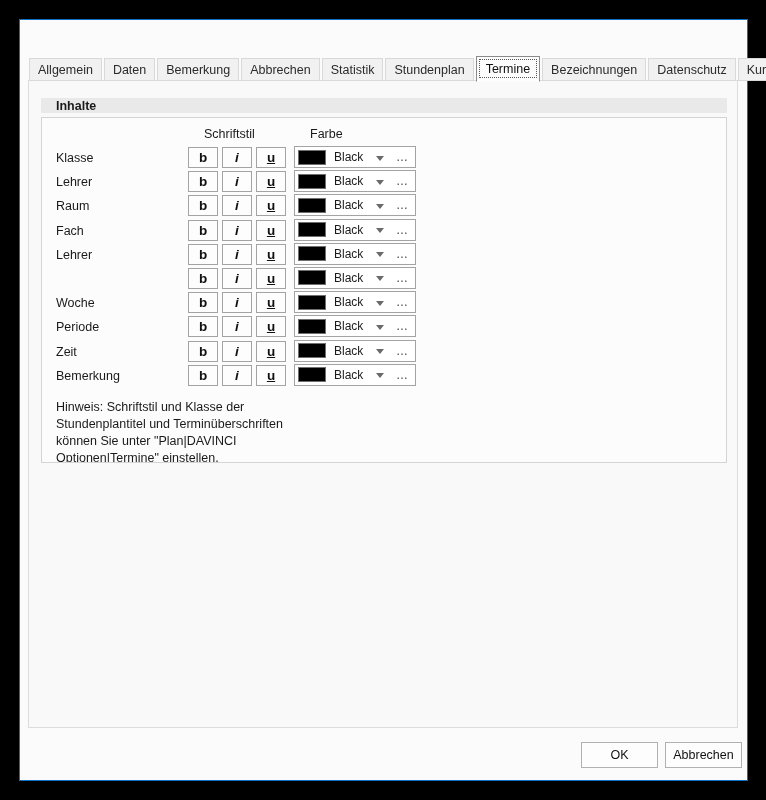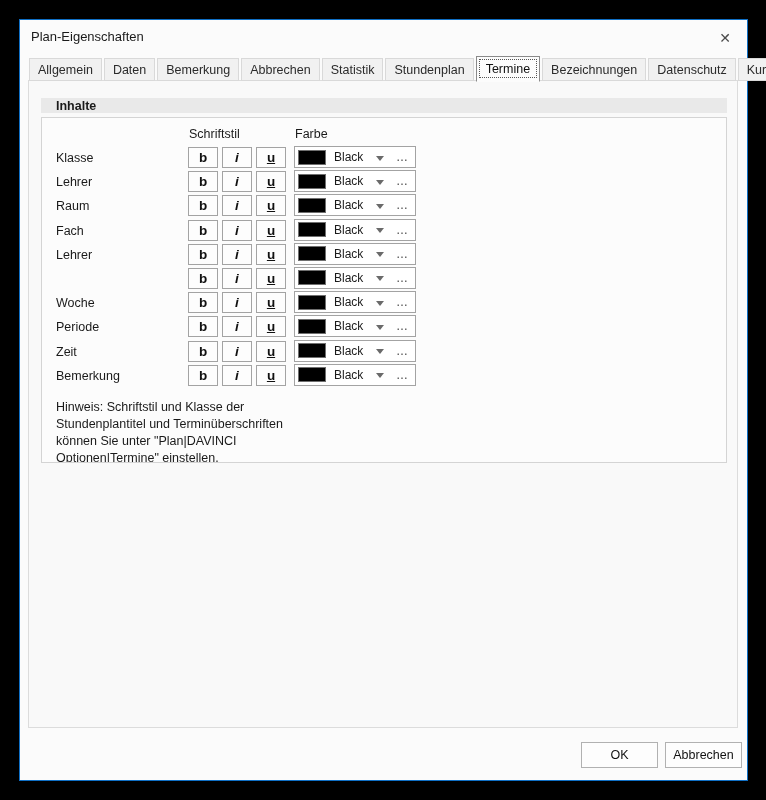--- a/index.html
+++ b/index.html
@@ -46,21 +46,21 @@
     position:absolute; left:12px; top:11px; width:686px; height:15px;
     background:#e9e9e9; display:flex; align-items:center;margin-top:6px;
   }
   .group-header span { margin-left:15px; font-size:12.5px; font-weight:bold; color:#1a1a1a; }
 
   .panel {
     position:absolute; left:12px; top:36px; width:686px; height:346px;
     border:1px solid #d4d4d4; background:#fcfcfc; overflow:hidden;
   }
 
-  .col-header { position:absolute; top:9px; font-size:12.5px; color:#1a1a1a; }
+  .col-header { position:absolute; top:9px; font-size:12.5px; color:#1a1a1a;margin-left:15px; }
   .col-style { left:147px; }
   .col-color { left:253px; }
 
   .rows { position:absolute; left:0; top:28px; width:100%; }
   .frow { position:relative; height:24.2px; }
   .frow-label {
     position:absolute; left:14px; top:0; line-height:24px; font-size:12.5px; color:#1a1a1a;
     white-space:nowrap;
   }
   .style-btn {
@@ -97,26 +97,20 @@
     display:flex; align-items:center; justify-content:center;
   }
   .ok-btn { left:561px; width:77px; }
   .cancel-btn { left:645px; width:77px; }
 </style>
 </head>
 <body>
 
 <div class="dialog" style="border-color: rgb(15, 111, 197);">
 
-  <div class="titlebar">
-    <div class="title-text">Plan-Eigenschaften</div>
-    <button class="close-btn">
-      <span>✕</span>
-    </button>
-  </div>
 
   <div class="tabstrip">
       <div class="tab">
     <span>Allgemein</span>
   </div>
       <div class="tab">
     <span>Daten</span>
   </div>
       <div class="tab">
     <span>Bemerkung</span>

